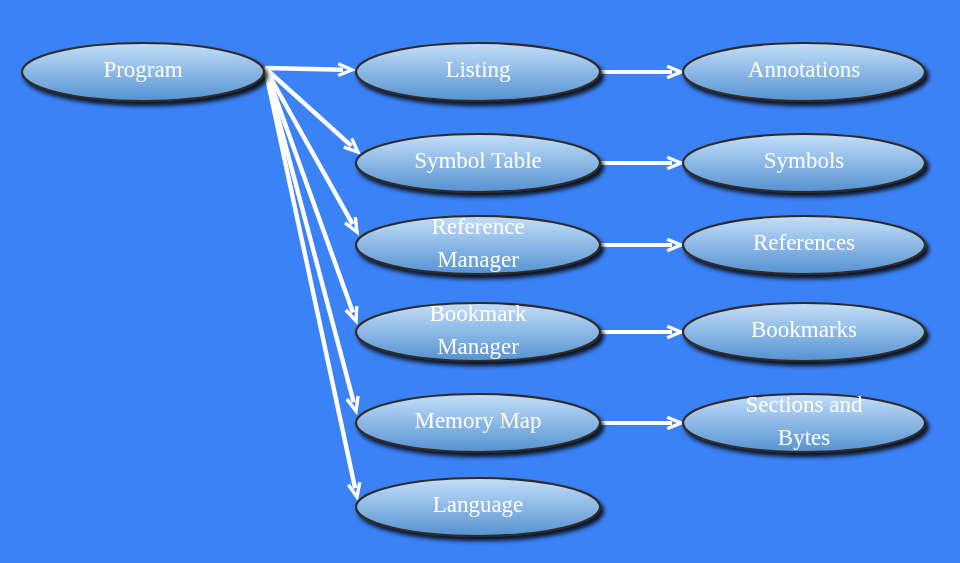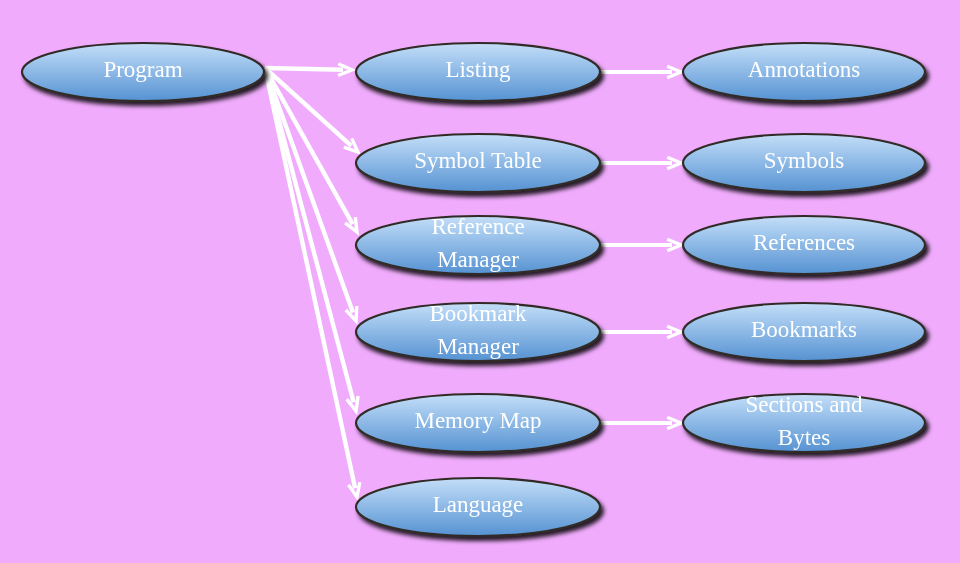--- a/index.html
+++ b/index.html
@@ -4,21 +4,21 @@
 <style>
   html, body {
     margin: 0;
     padding: 0;
     background: #000000;
   }
   #canvas {
     position: relative;
     width: 960px;
     height: 563px;
-    background: #f0abfc;
+    background: #3b82f6;
     overflow: hidden;
     font-family: "Liberation Serif", "DejaVu Serif", serif;
   }
   svg.layer {
     position: absolute;
     top: 0;
     left: 0;
     width: 960px;
     height: 563px;
   }

